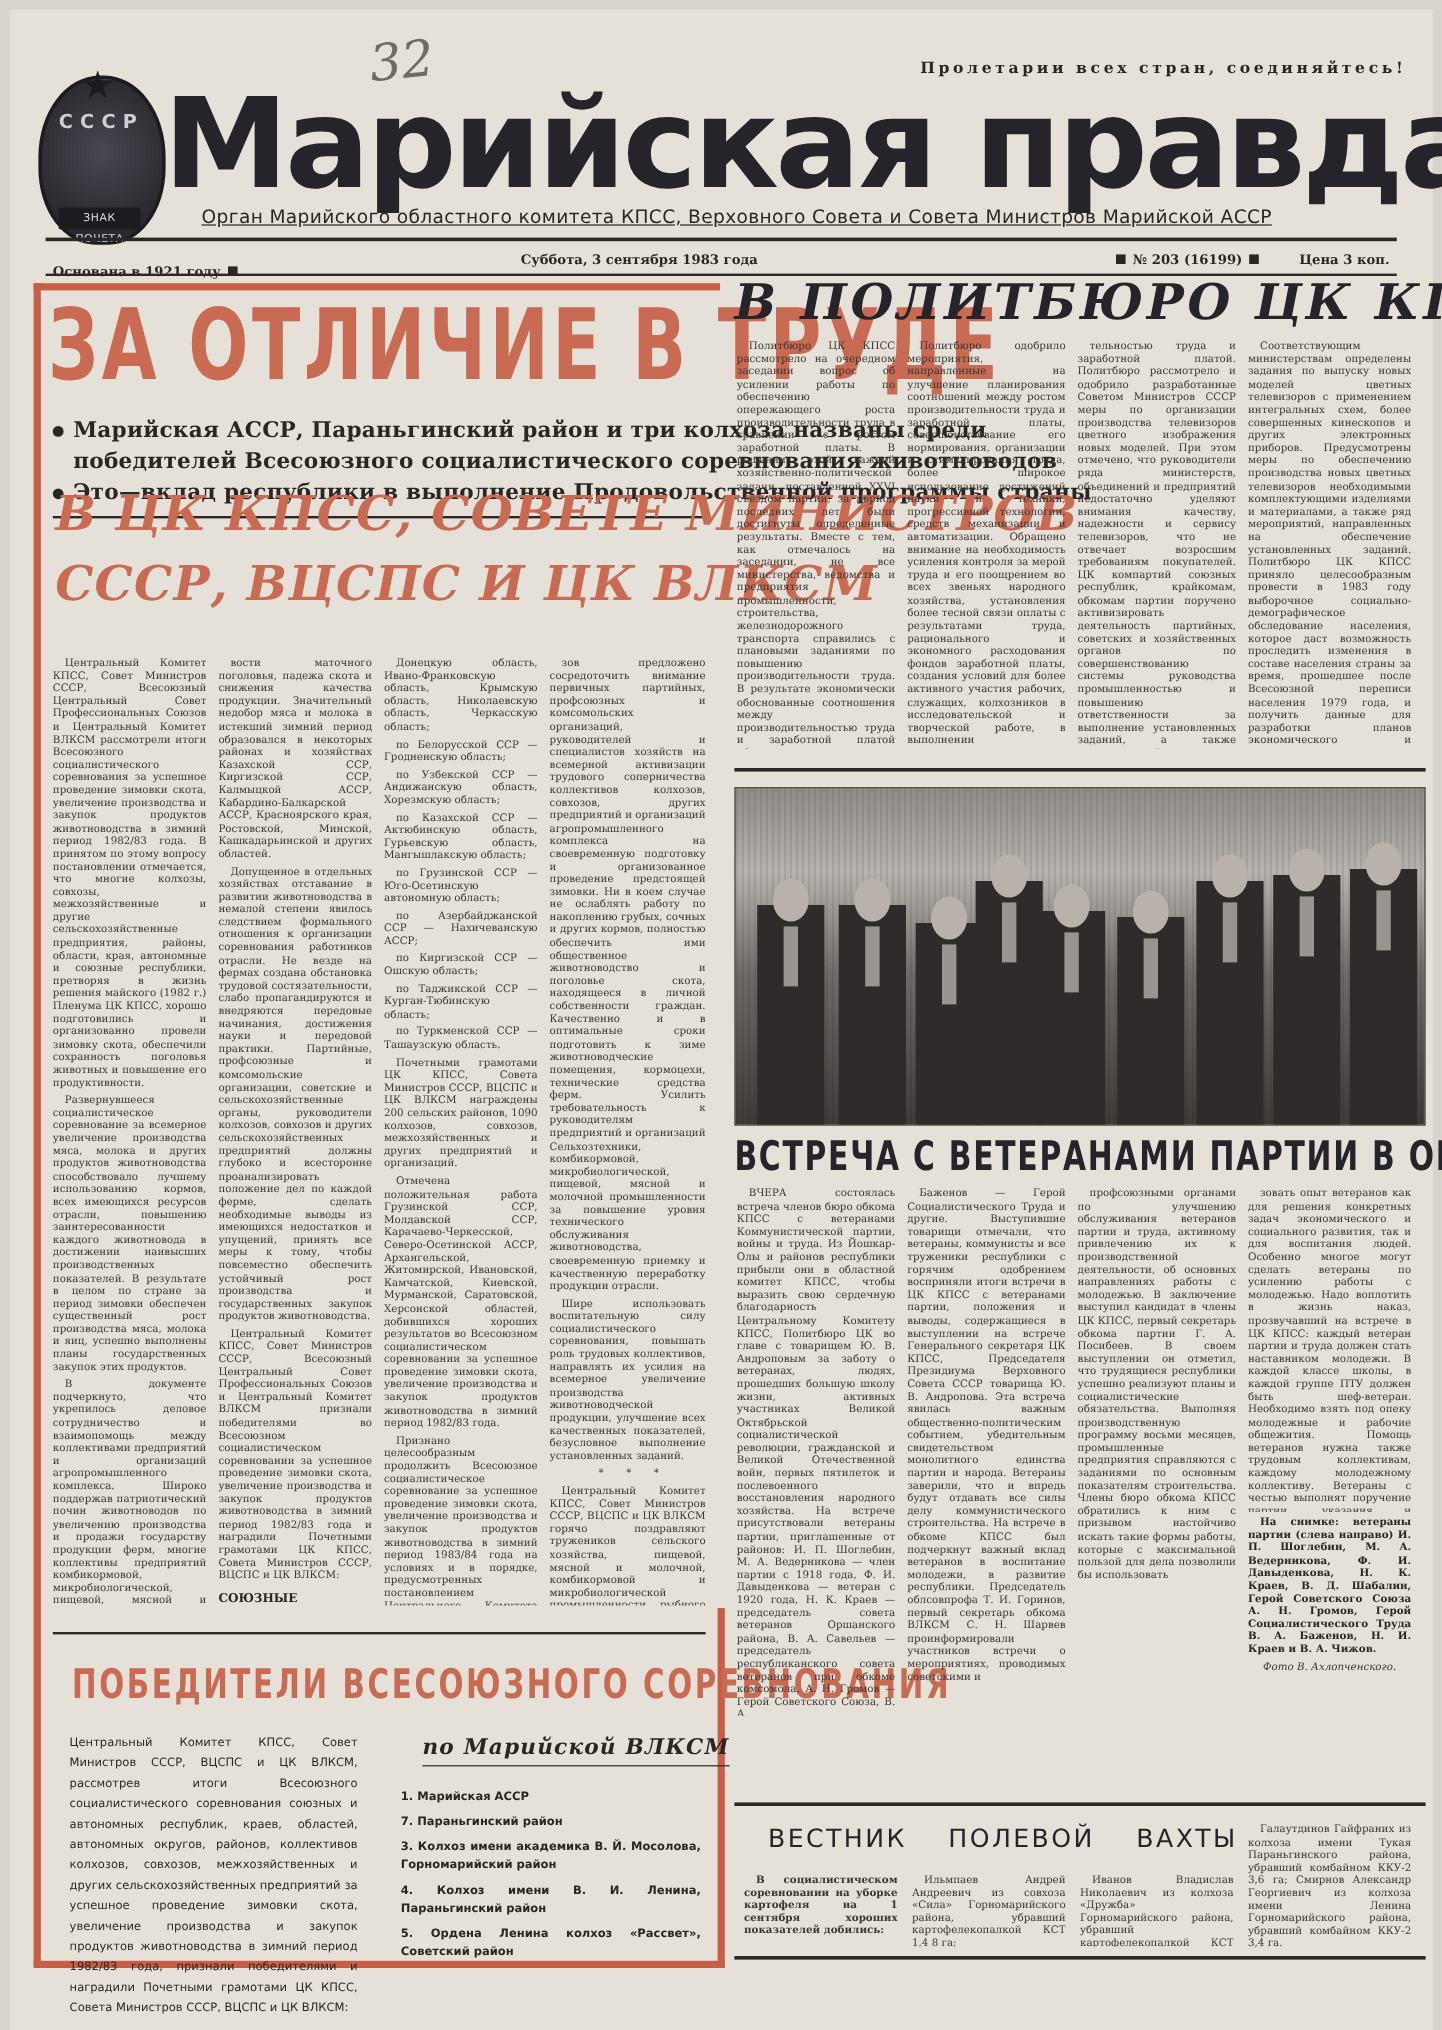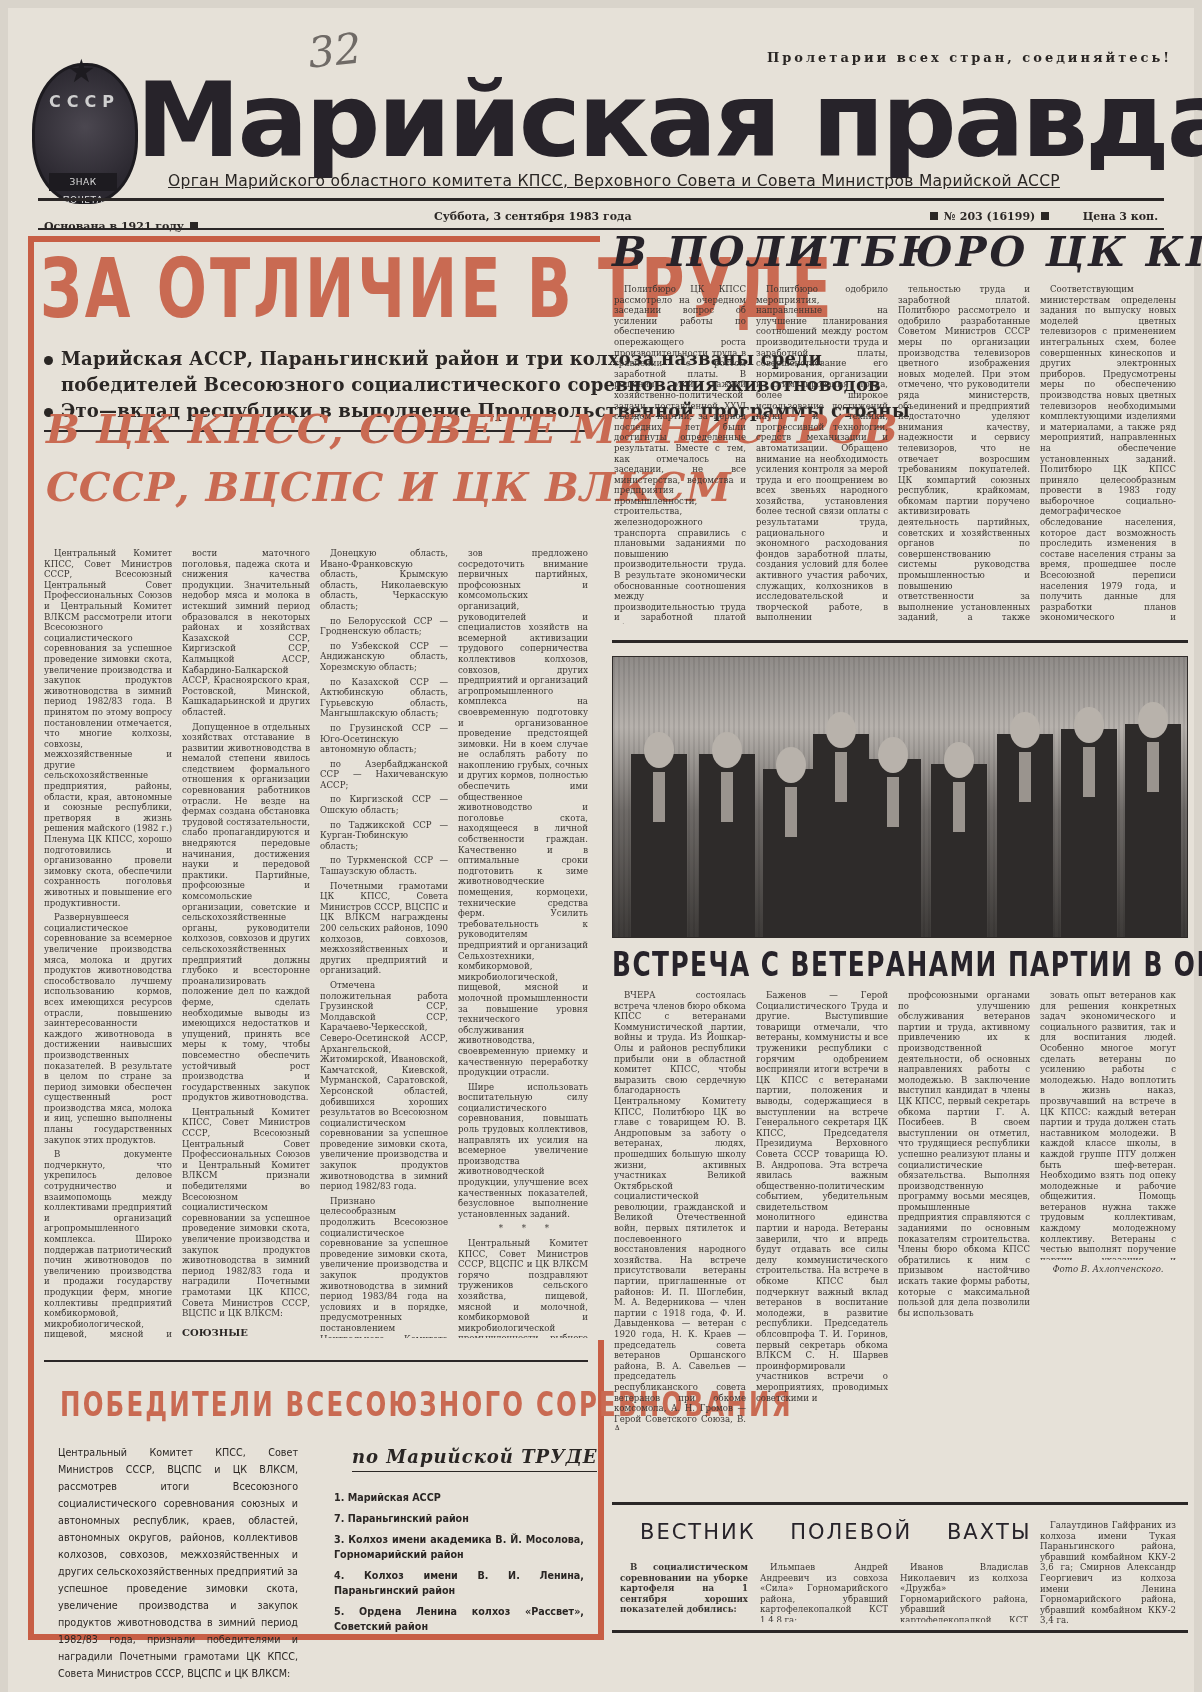--- a/index.html
+++ b/index.html
@@ -228,21 +228,21 @@
   <p>Шире использовать воспитательную силу социалистического соревнования, повышать роль трудовых коллективов, направлять их усилия на всемерное увеличение производства животноводческой продукции, улучшение всех качественных показателей, безусловное выполнение установленных заданий.</p>
   <p class="stars">* * *</p>
   <p>Центральный Комитет КПСС, Совет Министров СССР, ВЦСПС и ЦК ВЛКСМ горячо поздравляют тружеников сельского хозяйства, пищевой, мясной и молочной, комбикормовой и микробиологической промышленности, рыбного хозяйства, предприятий и организаций Сельхозтехники — победителей во Всесоюзном социалистическом соревновании, а также всех его участников и выражают твердую уверенность в том, что работники агропромышленного комплекса, широко используя достижения науки и передовой опыт, еще выше поднимут знамя социалистического соревнования за неуклонное наращивание производства и повышение качества мяса, молока и другой продукции, реализацию Продовольственной программы СССР, успешное выполнение решений XXVI съезда КПСС, июньского (1983 г.) Пленума ЦК КПСС.</p>
 
 </div>
 
 <div class="thinrule" style="left:44px; top:1360px; width:544px;"></div>
 
 <div class="winners-title">ПОБЕДИТЕЛИ ВСЕСОЮЗНОГО СОРЕВНОВАНИЯ</div>
 <div class="winners-body">Центральный Комитет КПСС, Совет Министров СССР, ВЦСПС и ЦК ВЛКСМ, рассмотрев итоги Всесоюзного социалистического соревнования союзных и автономных республик, краев, областей, автономных округов, районов, коллективов колхозов, совхозов, межхозяйственных и других сельскохозяйственных предприятий за успешное проведение зимовки скота, увеличение производства и закупок продуктов животноводства в зимний период 1982/83 года, признали победителями и наградили Почетными грамотами ЦК КПСС, Совета Министров СССР, ВЦСПС и ЦК ВЛКСМ:</div>
-<div class="winners-sub">по Марийской ТРУДЕ</div>
+<div class="winners-sub">по Марийской ВЛКСМ</div>
 <div class="winners-list">
   <div>1. Марийская АССР</div>
   <div>7. Параньгинский район</div>
   <div>3. Колхоз имени академика В. Й. Мосолова, Горномарийский район</div>
   <div>4. Колхоз имени В. И. Ленина, Параньгинский район</div>
   <div>5. Ордена Ленина колхоз «Рассвет», Советский район</div>
 </div>
 
 <div class="politburo-title">В ПОЛИТБЮРО ЦК КПСС</div>
 <div class="col" style="left:614px; top:284px; width:132px; height:340px;">
@@ -276,20 +276,21 @@
     <p>ВЧЕРА состоялась встреча членов бюро обкома КПСС с ветеранами Коммунистической партии, войны и труда. Из Йошкар-Олы и районов республики прибыли они в областной комитет КПСС, чтобы выразить свою сердечную благодарность Центральному Комитету КПСС, Политбюро ЦК во главе с товарищем Ю. В. Андроповым за заботу о ветеранах, людях, прошедших большую школу жизни, активных участниках Великой Октябрьской социалистической революции, гражданской и Великой Отечественной войн, первых пятилеток и послевоенного восстановления народного хозяйства. На встрече присутствовали ветераны партии, приглашенные от районов: И. П. Шоглебин, М. А. Ведерникова — член партии с 1918 года, Ф. И. Давыденкова — ветеран с 1920 года, Н. К. Краев — председатель совета ветеранов Оршанского района, В. А. Савельев — председатель республиканского совета ветеранов при обкоме комсомола, А. Н. Громов — Герой Советского Союза, В. А.</p>
   </div>
 <div class="col" style="left:756px; top:990px; width:132px; height:440px;">
     <p>Баженов — Герой Социалистического Труда и другие. Выступившие товарищи отмечали, что ветераны, коммунисты и все труженики республики с горячим одобрением восприняли итоги встречи в ЦК КПСС с ветеранами партии, положения и выводы, содержащиеся в выступлении на встрече Генерального секретаря ЦК КПСС, Председателя Президиума Верховного Совета СССР товарища Ю. В. Андропова. Эта встреча явилась важным общественно-политическим событием, убедительным свидетельством монолитного единства партии и народа. Ветераны заверили, что и впредь будут отдавать все силы делу коммунистического строительства. На встрече в обкоме КПСС был подчеркнут важный вклад ветеранов в воспитание молодежи, в развитие республики. Председатель облсовпрофа Т. И. Горинов, первый секретарь обкома ВЛКСМ С. Н. Шарвев проинформировали участников встречи о мероприятиях, проводимых советскими и</p>
   </div>
 <div class="col" style="left:898px; top:990px; width:132px; height:440px;">
     <p>профсоюзными органами по улучшению обслуживания ветеранов партии и труда, активному привлечению их к производственной деятельности, об основных направлениях работы с молодежью. В заключение выступил кандидат в члены ЦК КПСС, первый секретарь обкома партии Г. А. Посибеев. В своем выступлении он отметил, что трудящиеся республики успешно реализуют планы и социалистические обязательства. Выполняя производственную программу восьми месяцев, промышленные предприятия справляются с заданиями по основным показателям строительства. Члены бюро обкома КПСС обратились к ним с призывом настойчиво искать такие формы работы, которые с максимальной пользой для дела позволили бы использовать</p>
   </div>
 <div class="col" style="left:1040px; top:990px; width:136px; height:440px;">
   <p style="max-height:270px; overflow:hidden;">зовать опыт ветеранов как для решения конкретных задач экономического и социального развития, так и для воспитания людей. Особенно многое могут сделать ветераны по усилению работы с молодежью. Надо воплотить в жизнь наказ, прозвучавший на встрече в ЦК КПСС: каждый ветеран партии и труда должен стать наставником молодежи. В каждой классе школы, в каждой группе ПТУ должен быть шеф-ветеран. Необходимо взять под опеку молодежные и рабочие общежития. Помощь ветеранов нужна также трудовым коллективам, каждому молодежному коллективу. Ветераны с честью выполнят поручение партии, указания и рекомендации Генерального секретаря ЦК КПСС, Председателя Президиума Верховного Совета СССР товарища Ю. В. Андропова, окажут действенную помощь областной партийной организации в решении экономических и социальных задач, в коммунистическом воспитании людей.</p>
+  <p class="bold">На снимке: ветераны партии (слева направо) И. П. Шоглебин, М. А. Ведерникова, Ф. И. Давыденкова, Н. К. Краев, В. Д. Шабалин, Герой Советского Союза А. Н. Громов, Герой Социалистического Труда В. А. Баженов, Н. И. Краев и В. А. Чижов.</p>
   <p class="caption" style="text-align:center; text-indent:0;">Фото В. Ахлопченского.</p>
 </div>
 <div class="thinrule" style="left:612px; top:1502px; width:576px; height:3px;"></div>
 
 <div class="vestnik-title">ВЕСТНИК ПОЛЕВОЙ ВАХТЫ</div>
 <div class="col" style="left:620px; top:1562px; width:128px; height:60px; font-weight:bold;">
     <p>В социалистическом соревновании на уборке картофеля на 1 сентября хороших показателей добились:</p>
   </div>
 <div class="col" style="left:760px; top:1562px; width:128px; height:60px;">
     <p>Ильмпаев Андрей Андреевич из совхоза «Сила» Горномарийского района, убравший картофелекопалкой КСТ 1,4 8 га;</p>

